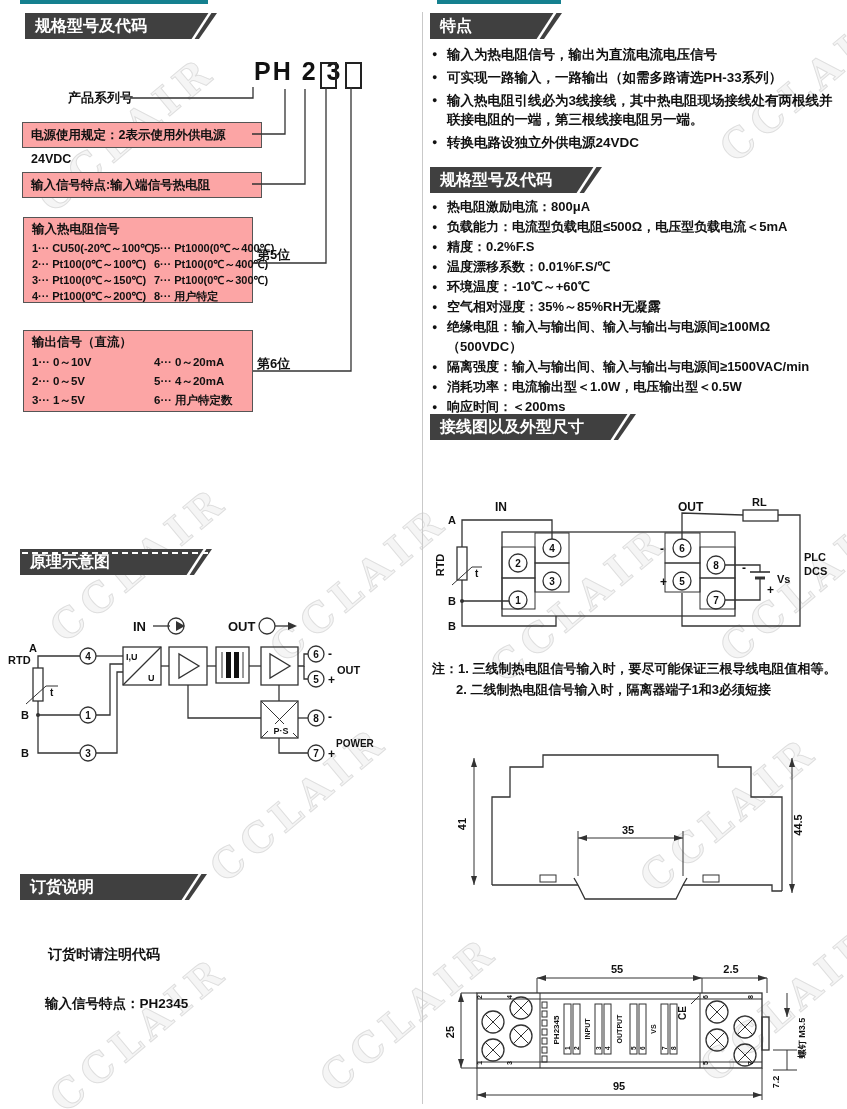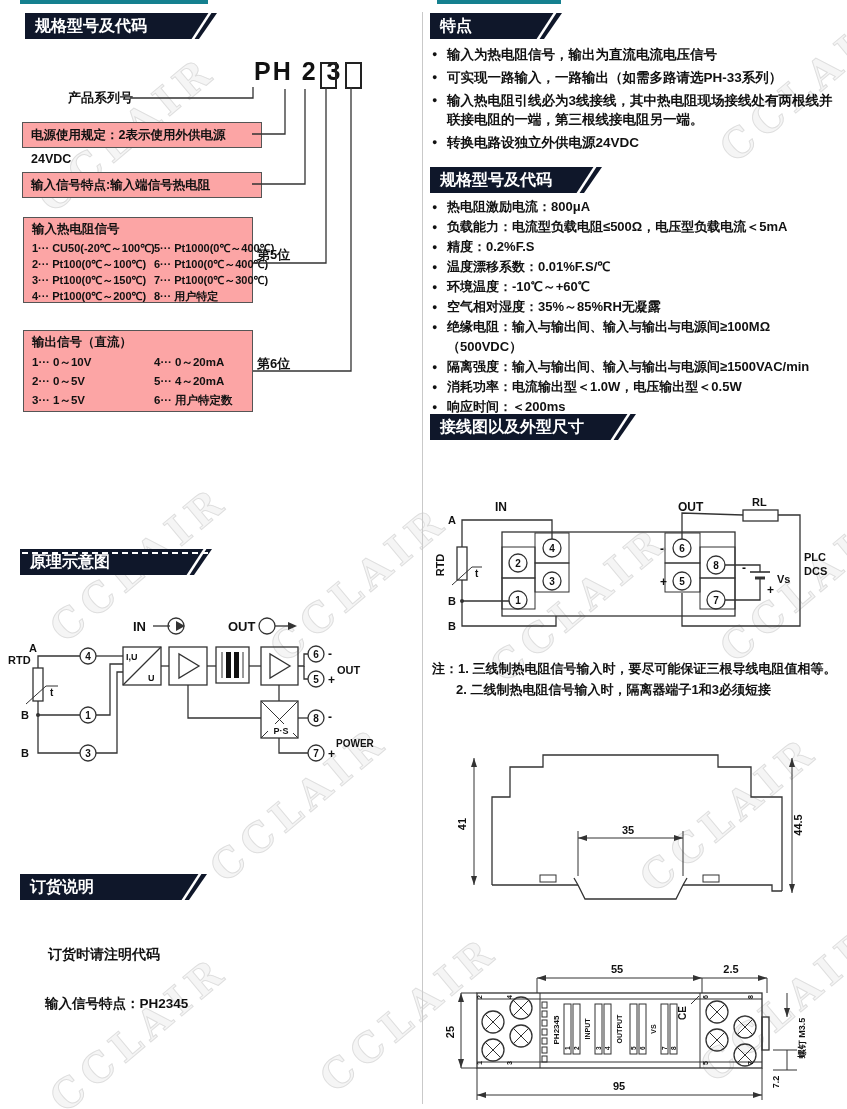--- a/index.html
+++ b/index.html
@@ -3,21 +3,21 @@
 <meta charset="utf-8">
 <style>
   html,body{margin:0;padding:0;background:#fff;}
   .page{position:relative;width:847px;height:1109px;background:#fff;overflow:hidden;
         font-family:"Liberation Sans",sans-serif;color:#111;}
   
   .wm{position:absolute;font-family:"DejaVu Serif",serif;font-weight:bold;
       font-size:40px;letter-spacing:7px;color:#f5f5f5;-webkit-text-stroke:1px #dedede;
       transform:rotate(-40deg);white-space:nowrap;z-index:0;pointer-events:none;}
   
-  .banner{position:absolute;background:#0f172a;color:#fff;font-weight:bold;font-size:16px;
+  .banner{position:absolute;background:#404040;color:#fff;font-weight:bold;font-size:16px;
           line-height:26px;height:26px;padding:0 26px 0 10px;z-index:2;
           clip-path:polygon(0 0,100% 0,calc(100% - 18px) 100%,0 100%);}
   .banner::after{content:"";position:absolute;top:0;bottom:0;right:14px;width:3px;
           background:#fff;transform:skewX(-33deg);}
   .strip{position:absolute;top:0;height:4px;background:#15808f;z-index:2;}
   .divider{position:absolute;left:422px;top:12px;height:1092px;border-left:1px solid #c9c9c9;z-index:1;}
   .dash{position:absolute;border-top:2px dashed #fff;z-index:3;}
   
   .t{position:absolute;font-weight:bold;z-index:2;white-space:nowrap;}
   .box{position:absolute;border:1.5px solid #555;background:#fca5a5;z-index:2;font-weight:bold;}

